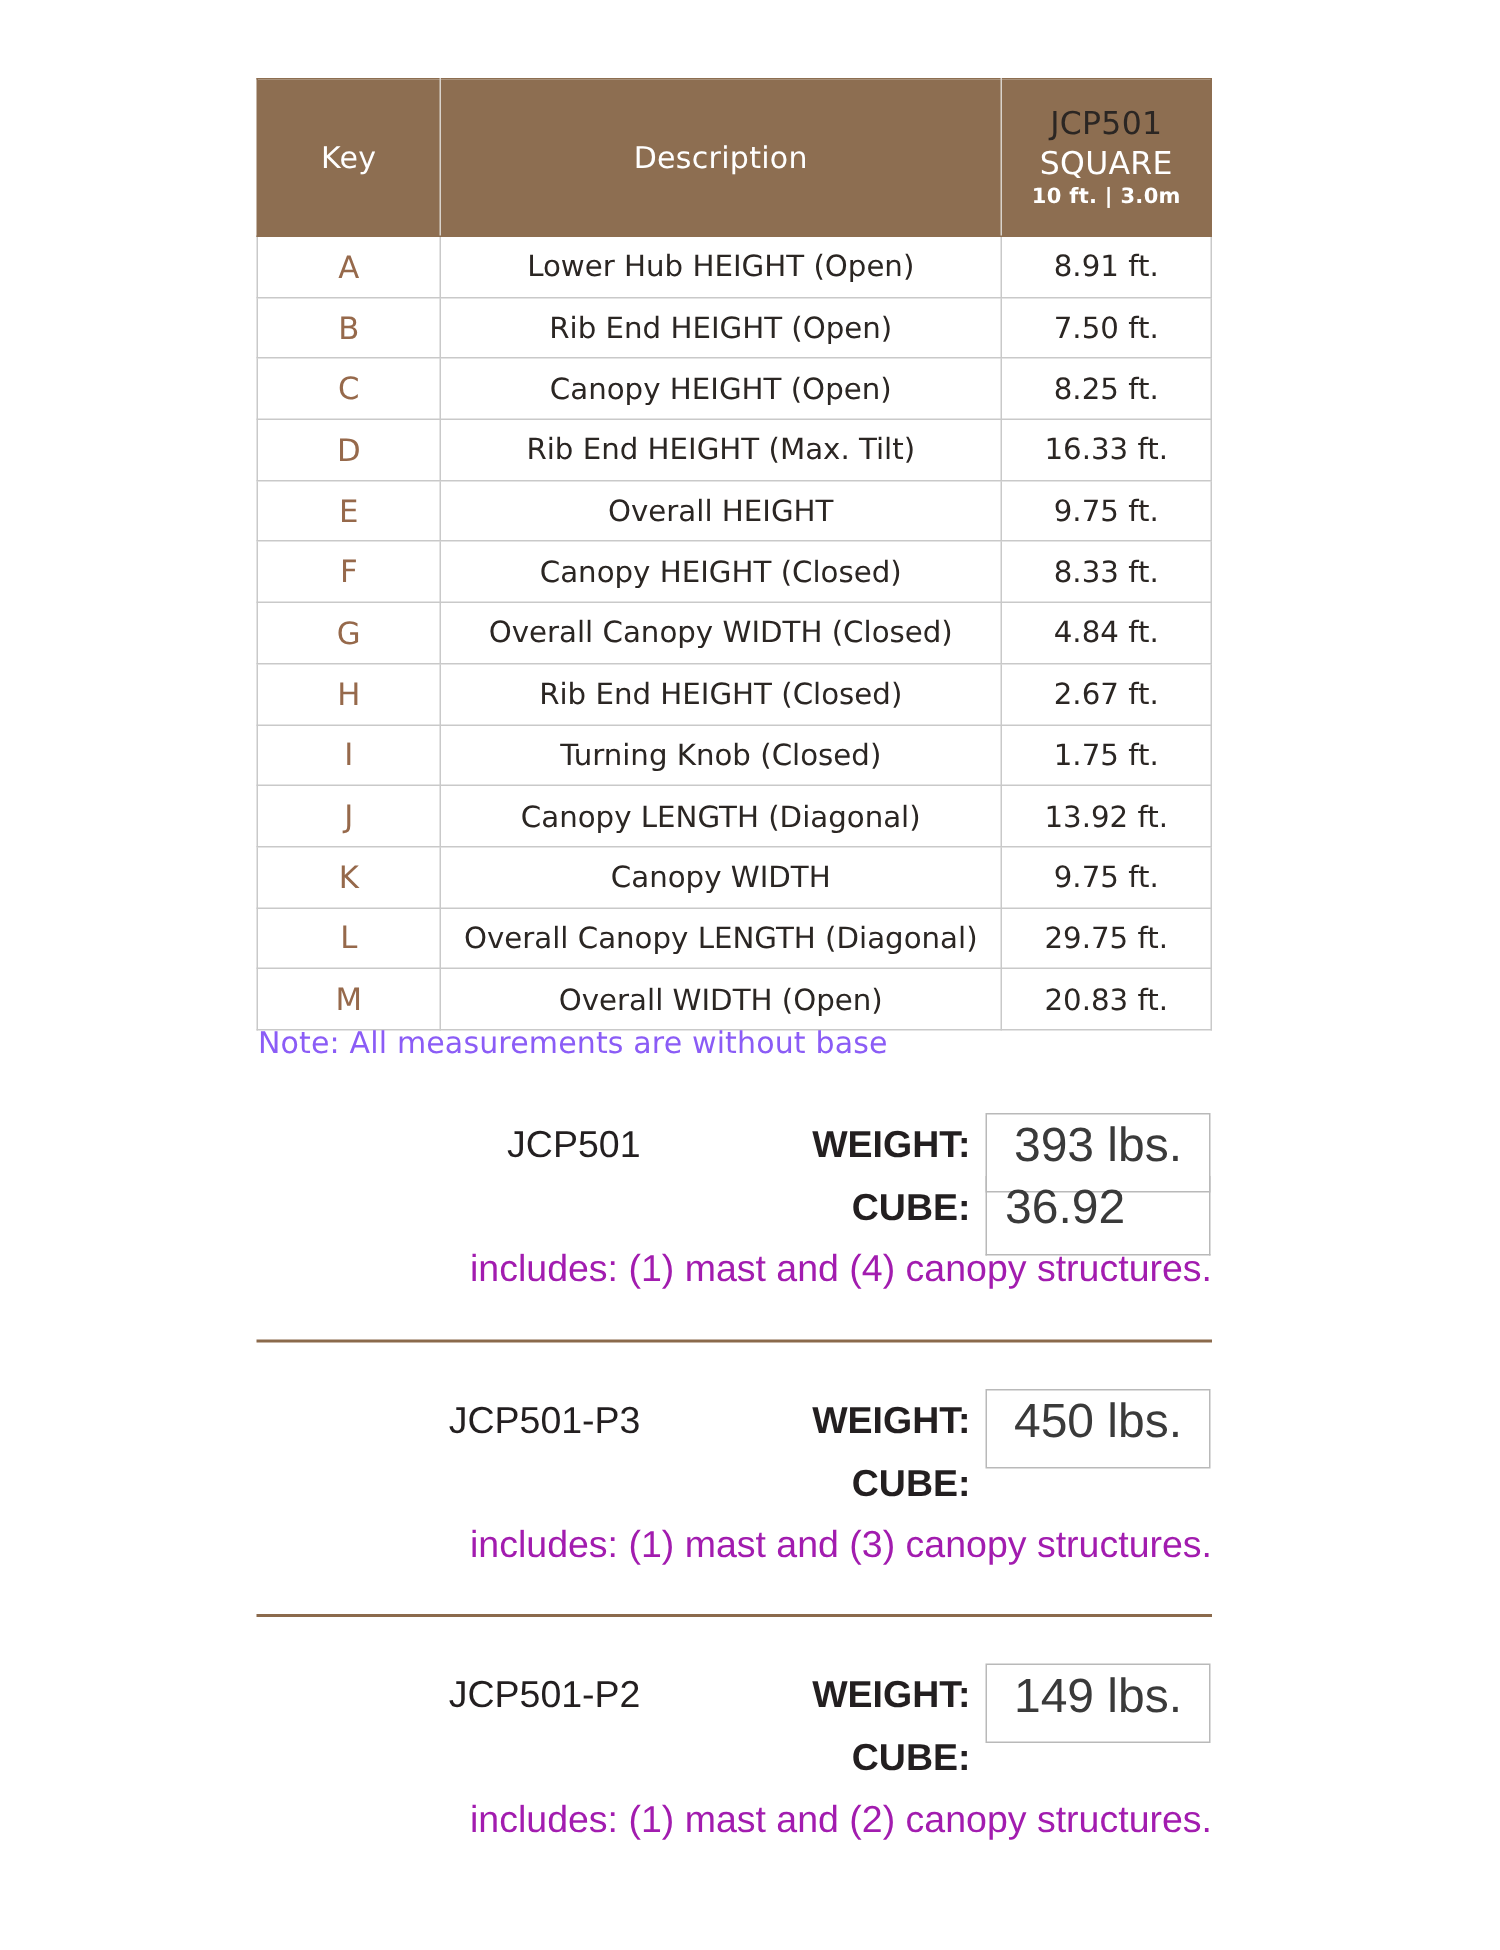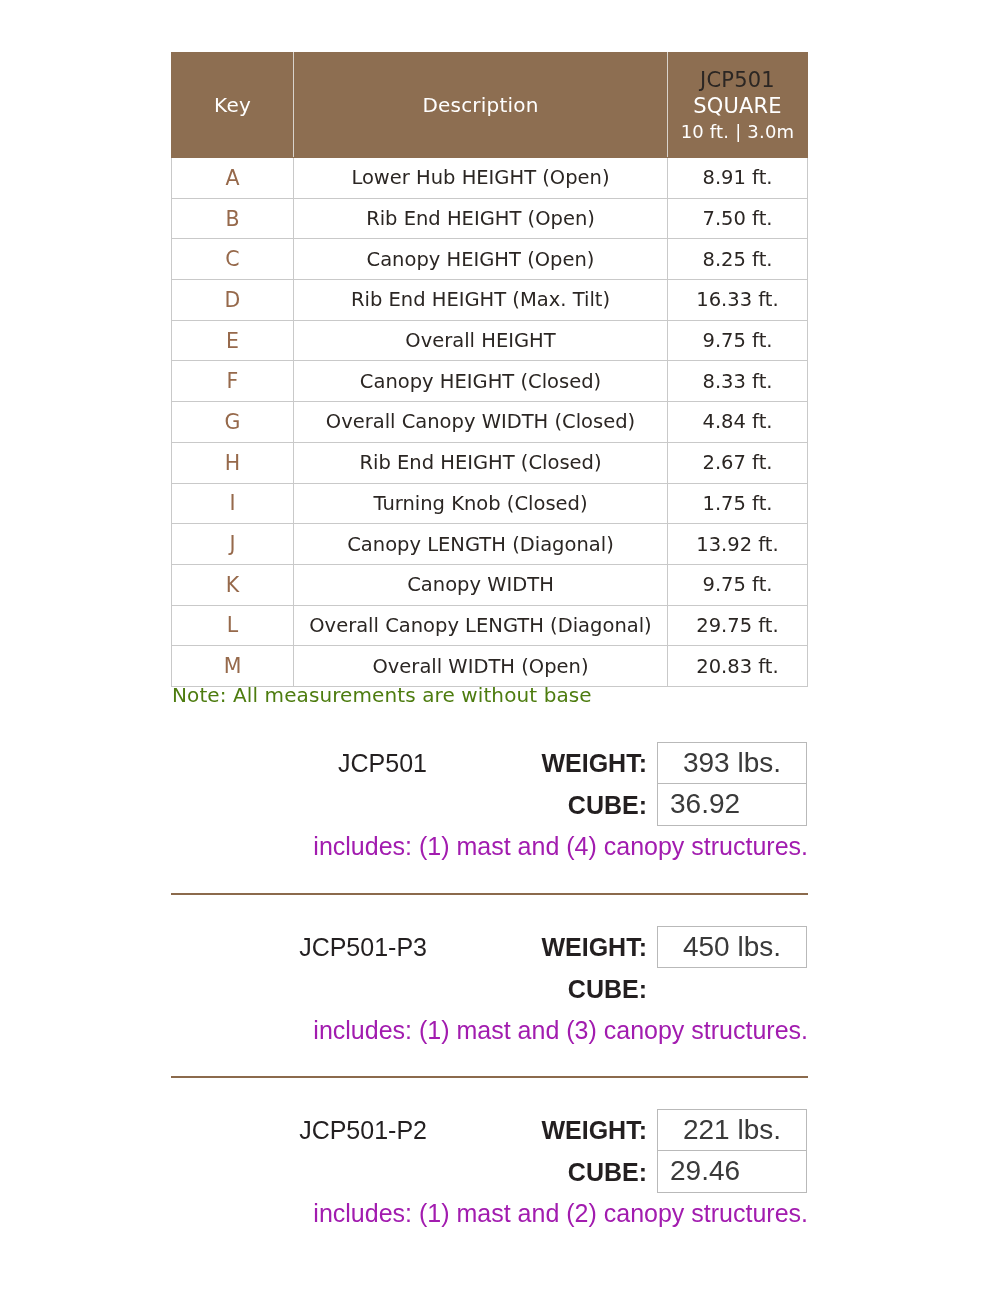--- a/index.html
+++ b/index.html
@@ -54,21 +54,21 @@
     line-height: 1.28;
     letter-spacing: 0.2px;
   }
   .th-model-line2,
   .th-model-line3 {
     color: #ffffff;
     font-size: 21px;
     line-height: 1.28;
     letter-spacing: 0.2px;
   }
-  .th-model-line3 { font-size: 18px; }
+  .th-model-line3 { font-size: 14px; font-weight: bold; }
 
   table.spec-table tbody td {
     border: 1px solid #c9c9c9;
     height: 39.7px;
     padding: 0 6px;
     text-align: center;
     vertical-align: middle;
     font-size: 19.5px;
     color: #2b2623;
     background: #ffffff;
@@ -83,21 +83,21 @@
   table.spec-table tbody td.cell-val {
     font-size: 19.5px;
   }
 
   
   .note {
     position: absolute;
     left: 172px;
     top: 683px;
     font-size: 20px;
-    color: #4d7c0f;
+    color: #8b5cf6;
     letter-spacing: 0.1px;
     white-space: nowrap;
   }
 
   
   .wc-block {
     position: absolute;
     left: 0;
     width: 1000px;
     font-family: "Liberation Sans", "DejaVu Sans", sans-serif;
@@ -131,25 +131,25 @@
     font-size: 25px;
     color: #231f20;
     white-space: nowrap;
     font-weight: bold;
   }
   .wc-box {
     position: absolute;
     left: 657px;
     top: 0;
     width: 150px;
-    height: 42px;
+    height: 53px;
     line-height: 40px;
     border: 1px solid #b9b9b9;
     box-sizing: border-box;
-    font-size: 28px;
+    font-size: 32px;
     color: #3a3a3a;
   }
   .wc-box.weight {
     text-align: center;
   }
   .wc-box.cube {
     border-top: none;
     text-align: left;
     padding-left: 12px;
     box-sizing: border-box;
@@ -299,20 +299,19 @@
   </div>
   <div class="wc-includes">includes: (1) mast and (3) canopy structures.</div>
 </div>
 
 <div class="divider d2"></div>
 
 <div class="wc-block b3">
   <div class="wc-row">
     <div class="wc-model">JCP501-P2</div>
     <div class="wc-label">WEIGHT:</div>
-    <div class="wc-box weight">221 lbs.</div>
+    <div class="wc-box weight">149 lbs.</div>
   </div>
   <div class="wc-row">
     <div class="wc-label">CUBE:</div>
-    <div class="wc-box cube">29.46</div>
   </div>
   <div class="wc-includes">includes: (1) mast and (2) canopy structures.</div>
 </div>
 
 </body></html>

